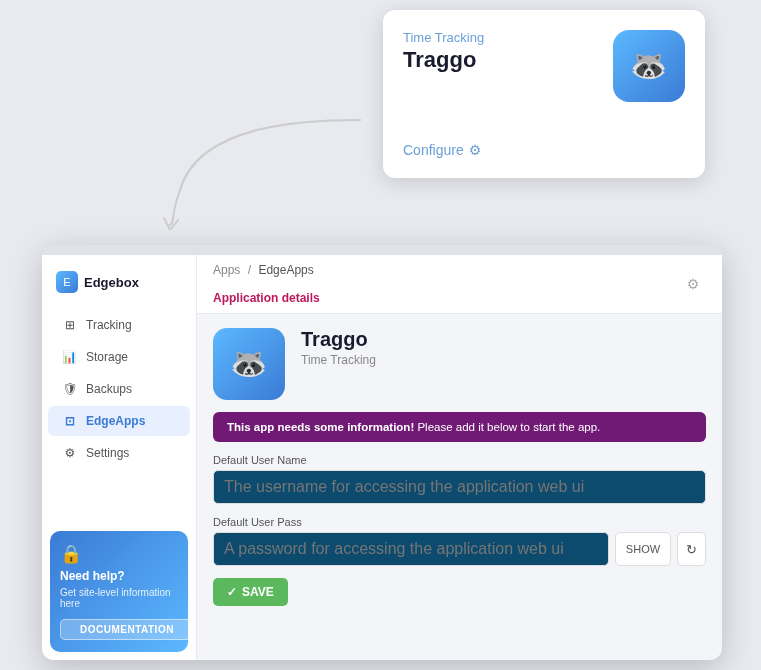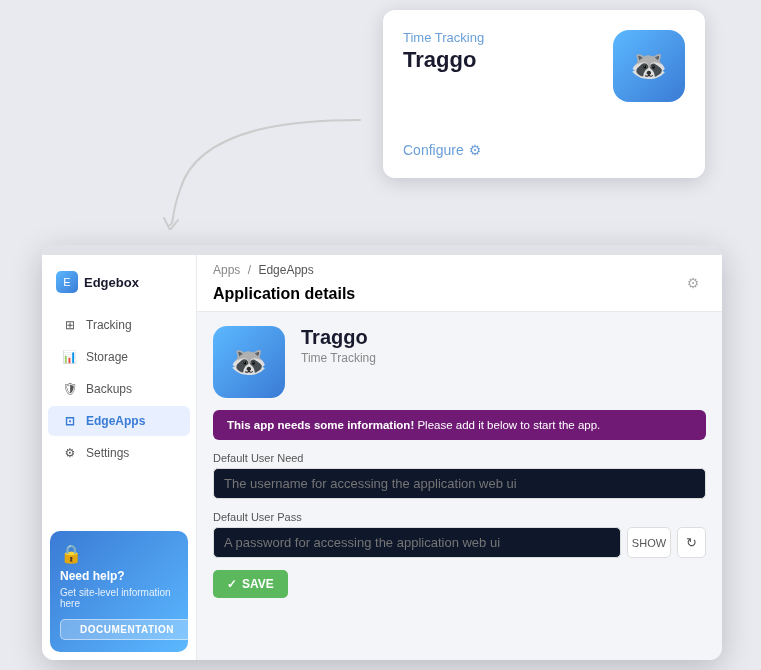--- a/index.html
+++ b/index.html
@@ -212,24 +212,24 @@
       justify-content: space-between;
     }
     .breadcrumb {
       font-size: 12px;
       color: #888;
     }
     .breadcrumb a { color: #888; text-decoration: none; }
     .breadcrumb-sep { margin: 0 4px; }
     .breadcrumb-current { color: #555; font-weight: 500; }
     .page-title-row {
-      font-size: 16px;
+      font-size: 12px;
       font-weight: 700;
-      color: #000000;
-      margin-top: 8px;
+      color: #be185d;
+      margin-top: 14px;
     }
     .gear-btn {
       width: 26px;
       height: 26px;
       display: flex;
       align-items: center;
       justify-content: center;
       color: #aaa;
       cursor: pointer;
       font-size: 14px;
@@ -292,36 +292,36 @@
     }
     .form-label {
       font-size: 11px;
       color: #555;
       font-weight: 500;
     }
     .form-input {
       border: 1px solid #ddd;
       border-radius: 5px;
       padding: 7px 10px;
-      font-size: 13px;
+      font-size: 16px;
       color: #aaa;
-      background: #0f172a;
+      background: #0c4a6e;
       outline: none;
       width: 100%;
     }
     .input-with-btn {
       display: flex;
       gap: 6px;
     }
     .input-with-btn .form-input { flex: 1; }
     .show-btn {
       border: 1px solid #ddd;
       background: #fff;
       border-radius: 5px;
-      padding: 0 4px;
+      padding: 0 10px;
       font-size: 11px;
       color: #555;
       cursor: pointer;
     }
     .refresh-btn {
       border: 1px solid #ddd;
       background: #fff;
       border-radius: 5px;
       padding: 0 8px;
       font-size: 13px;
@@ -437,21 +437,21 @@
           </div>
         </div>
 
         <div class="info-banner">
           <strong>This app needs some information!</strong>
           <span> Please add it below to start the app.</span>
         </div>
 
 
         <div class="form-group">
-          <label class="form-label">Default User Need</label>
+          <label class="form-label">Default User Name</label>
           <input class="form-input" type="text" placeholder="The username for accessing the application web ui" style="">
         </div>
 
         <div class="form-group">
           <label class="form-label">Default User Pass</label>
           <div class="input-with-btn">
             <input class="form-input" type="password" placeholder="A password for accessing the application web ui" style="">
             <button class="show-btn">SHOW</button>
             <button class="refresh-btn">↻</button>
           </div>

